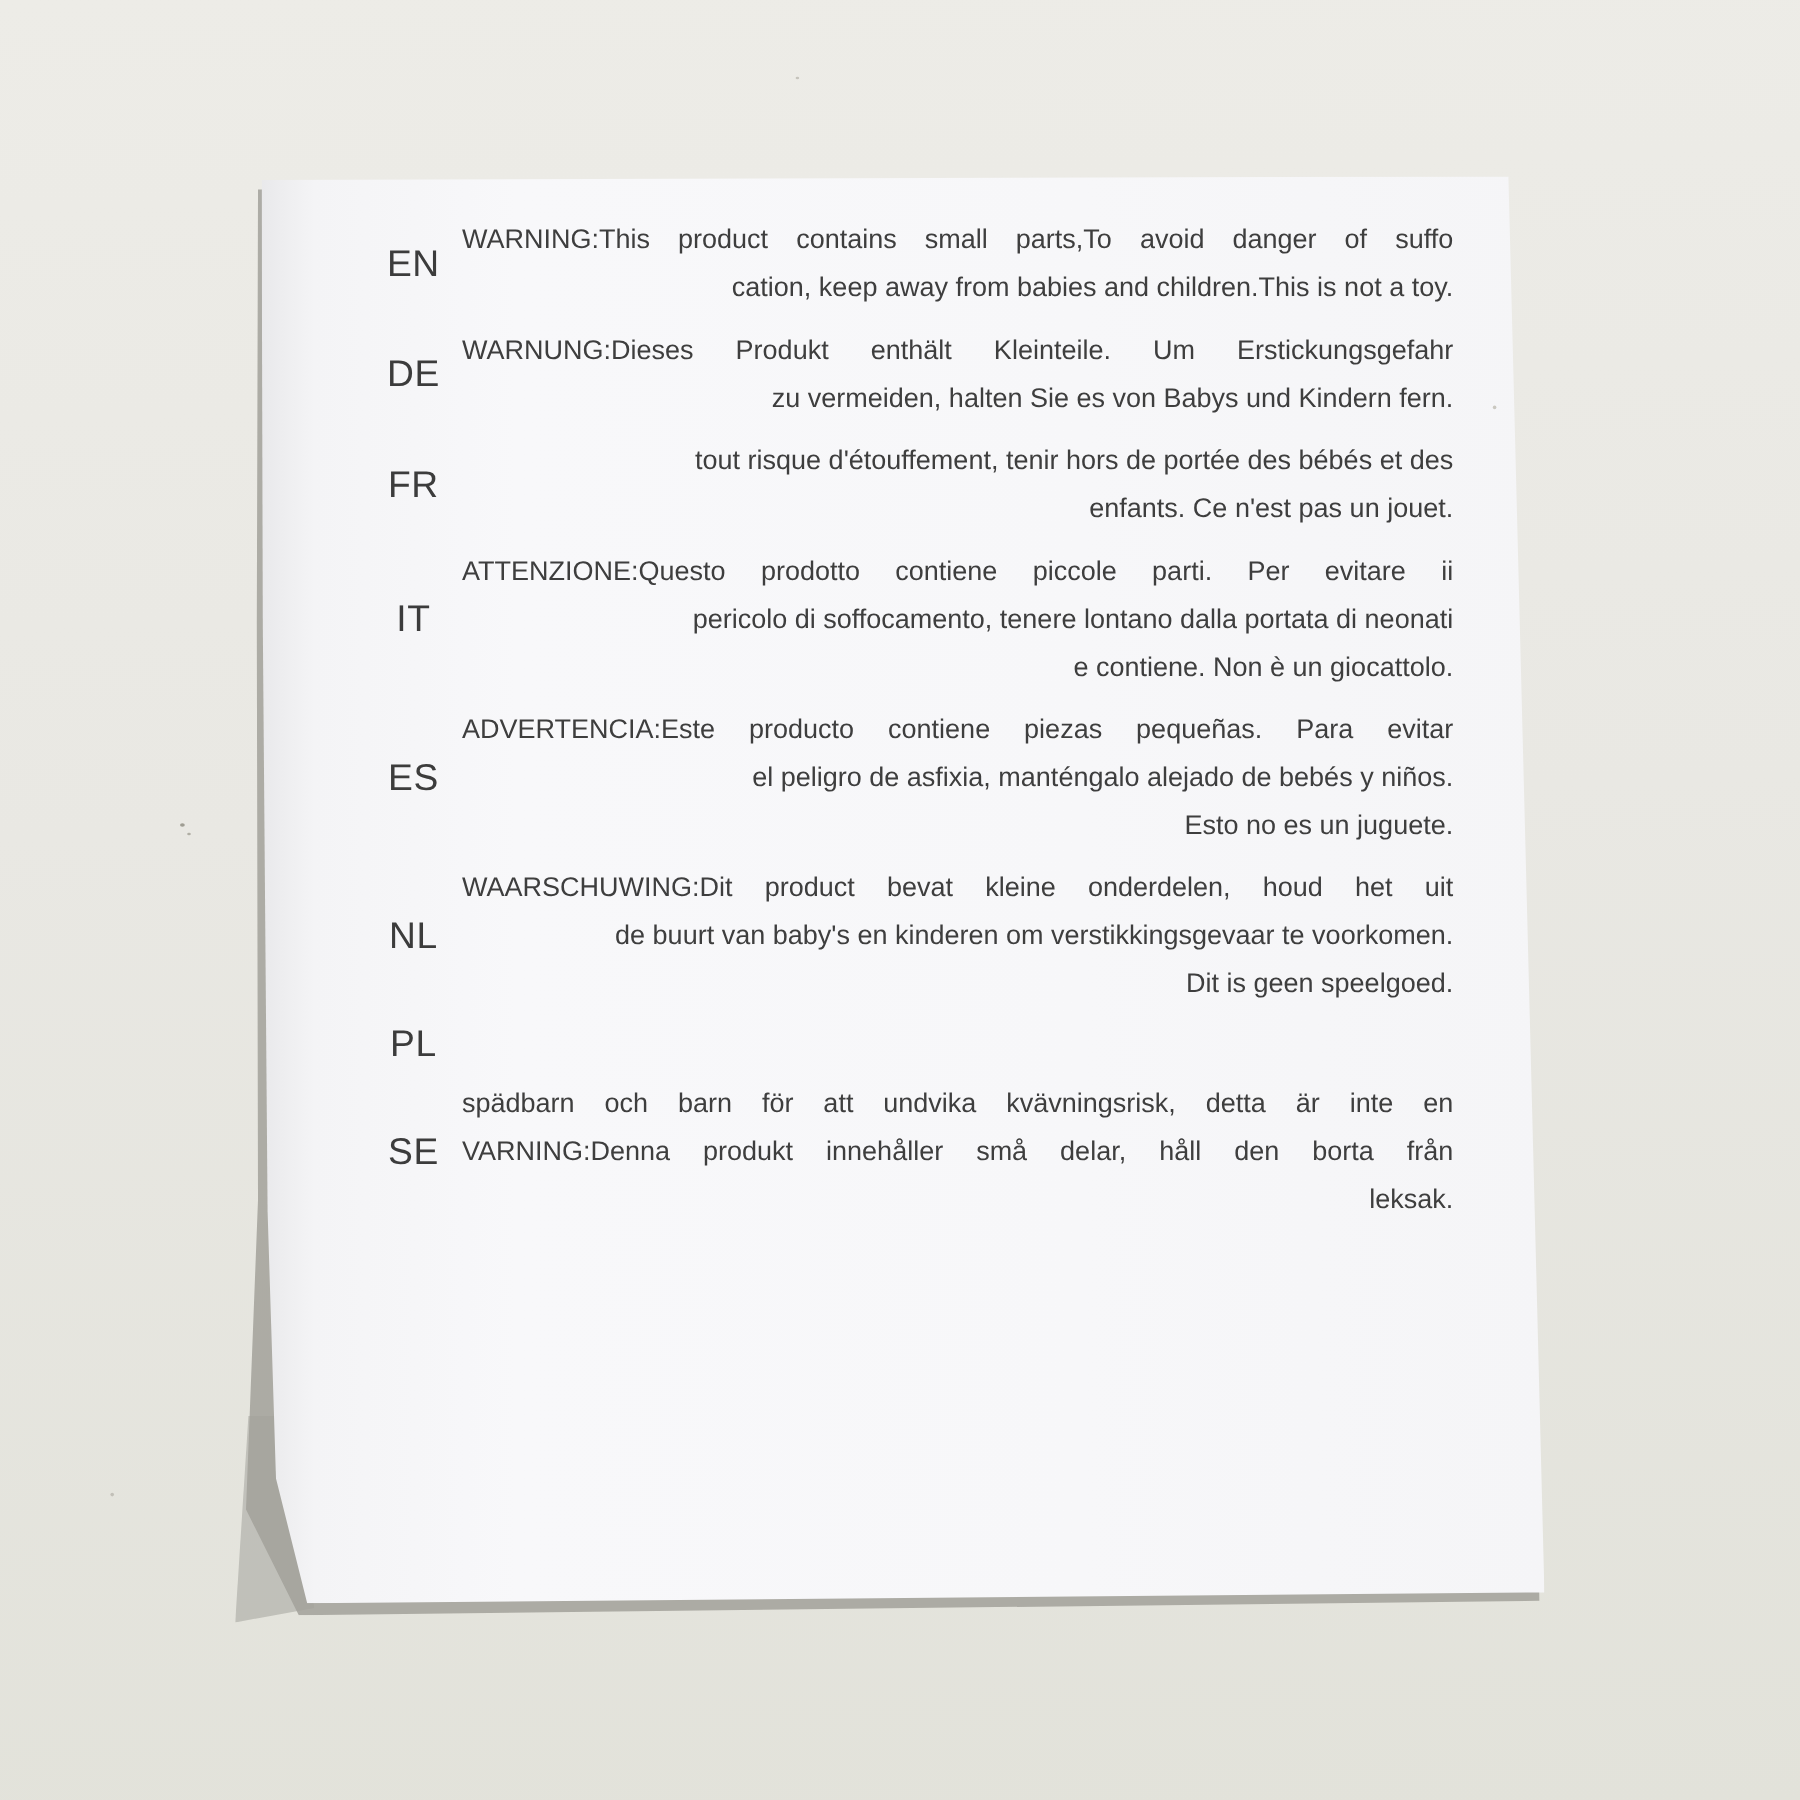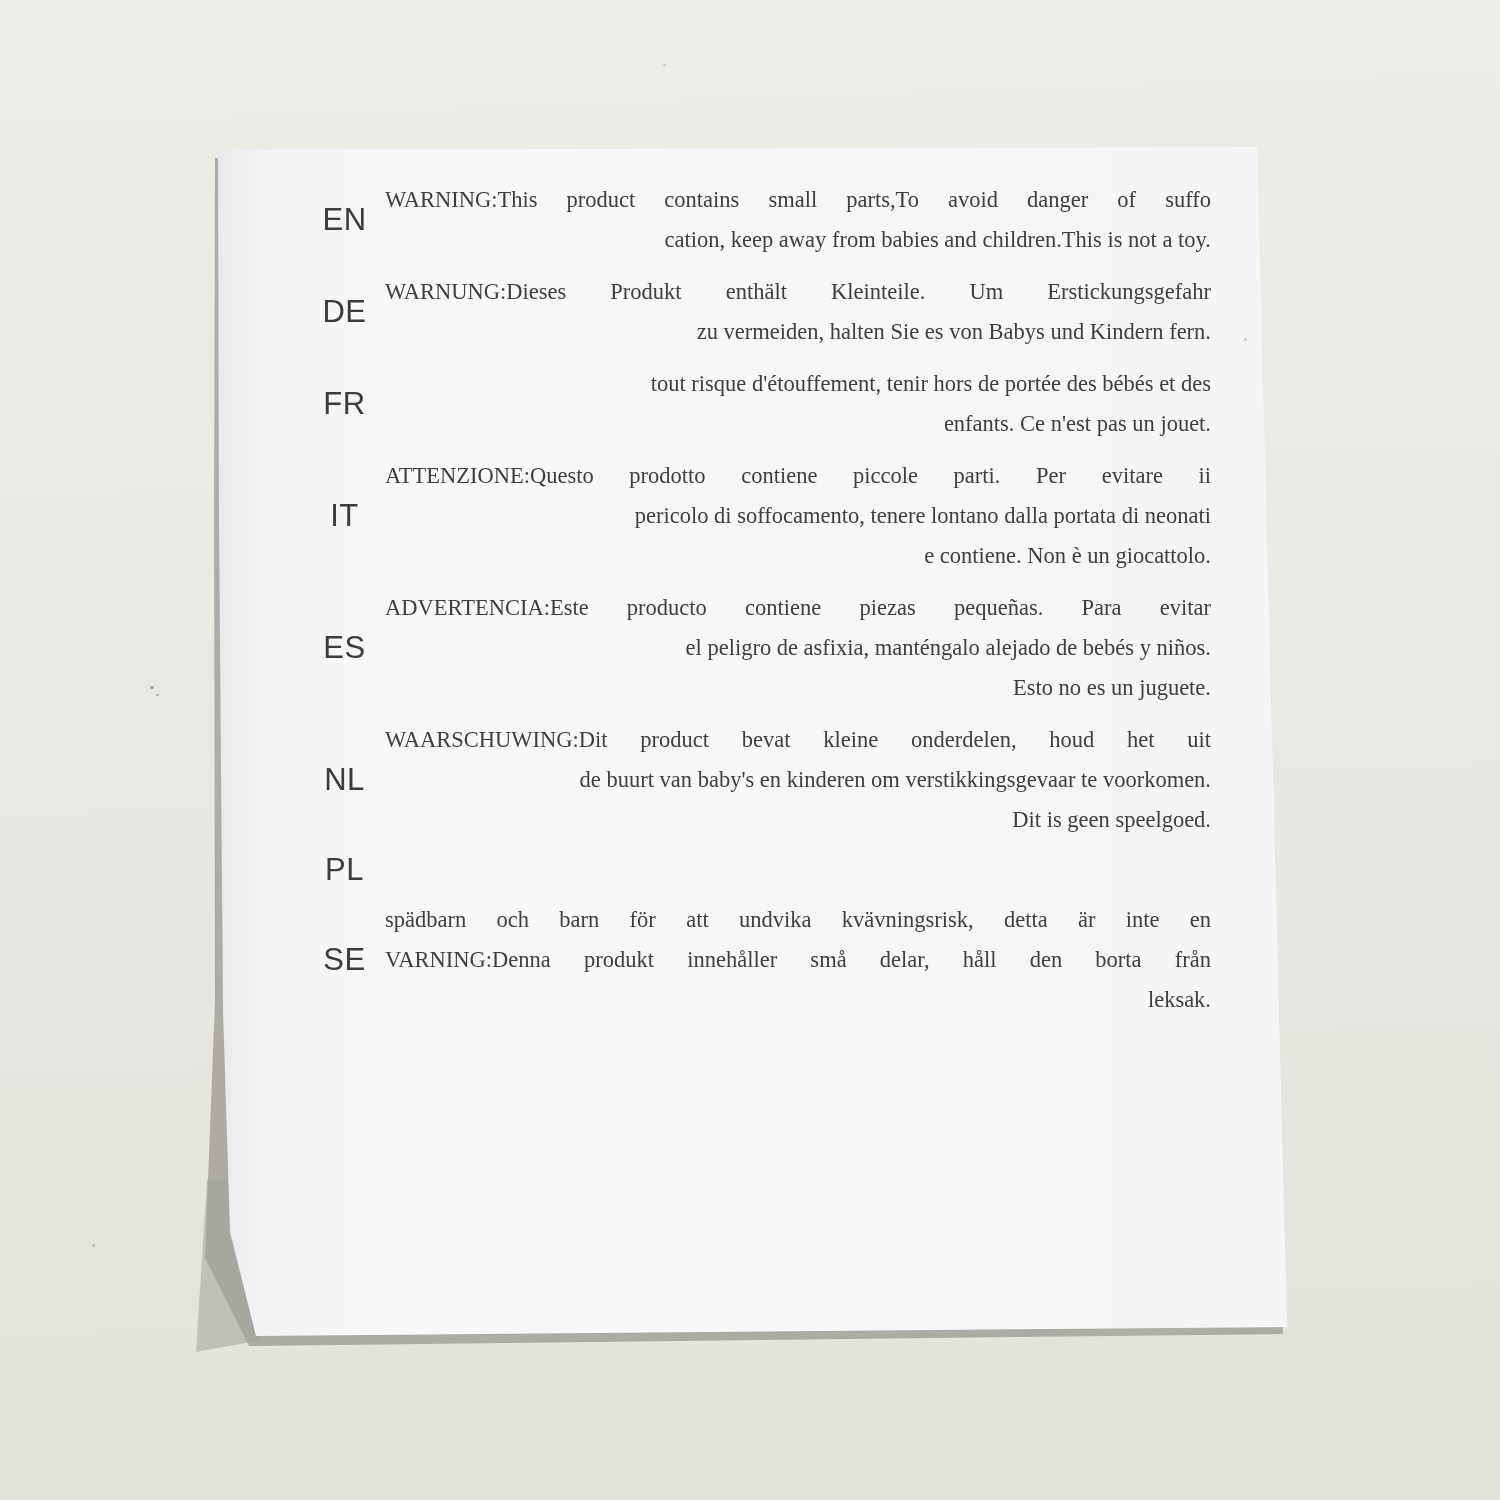--- a/index.html
+++ b/index.html
@@ -34,21 +34,21 @@
   }
 
   .content { position:absolute; left:218px; top:150px; width:1041px; padding-top:30px; }
 
   .section { display:flex; align-items:center; margin-bottom:12px; }
   .lang {
     flex:0 0 167px; box-sizing:border-box;
     padding-left:104px; padding-right:18px; text-align:center;
     font-size:31px; color:#3c3c3c; letter-spacing:.5px;
   }
-  .lines { flex:0 0 826px;font-family:Liberation Serif, serif; }
+  .lines { flex:0 0 826px; }
   .line {
     font-size:22.5px; line-height:40px; height:40px;
     color:#3e3e3e; text-align:right;
   }
   .line.stretch { text-align:justify; text-align-last:justify; text-justify:inter-word; }
 
   .speck { position:absolute; border-radius:50%; }
 </style>
 </head>
 <body>

